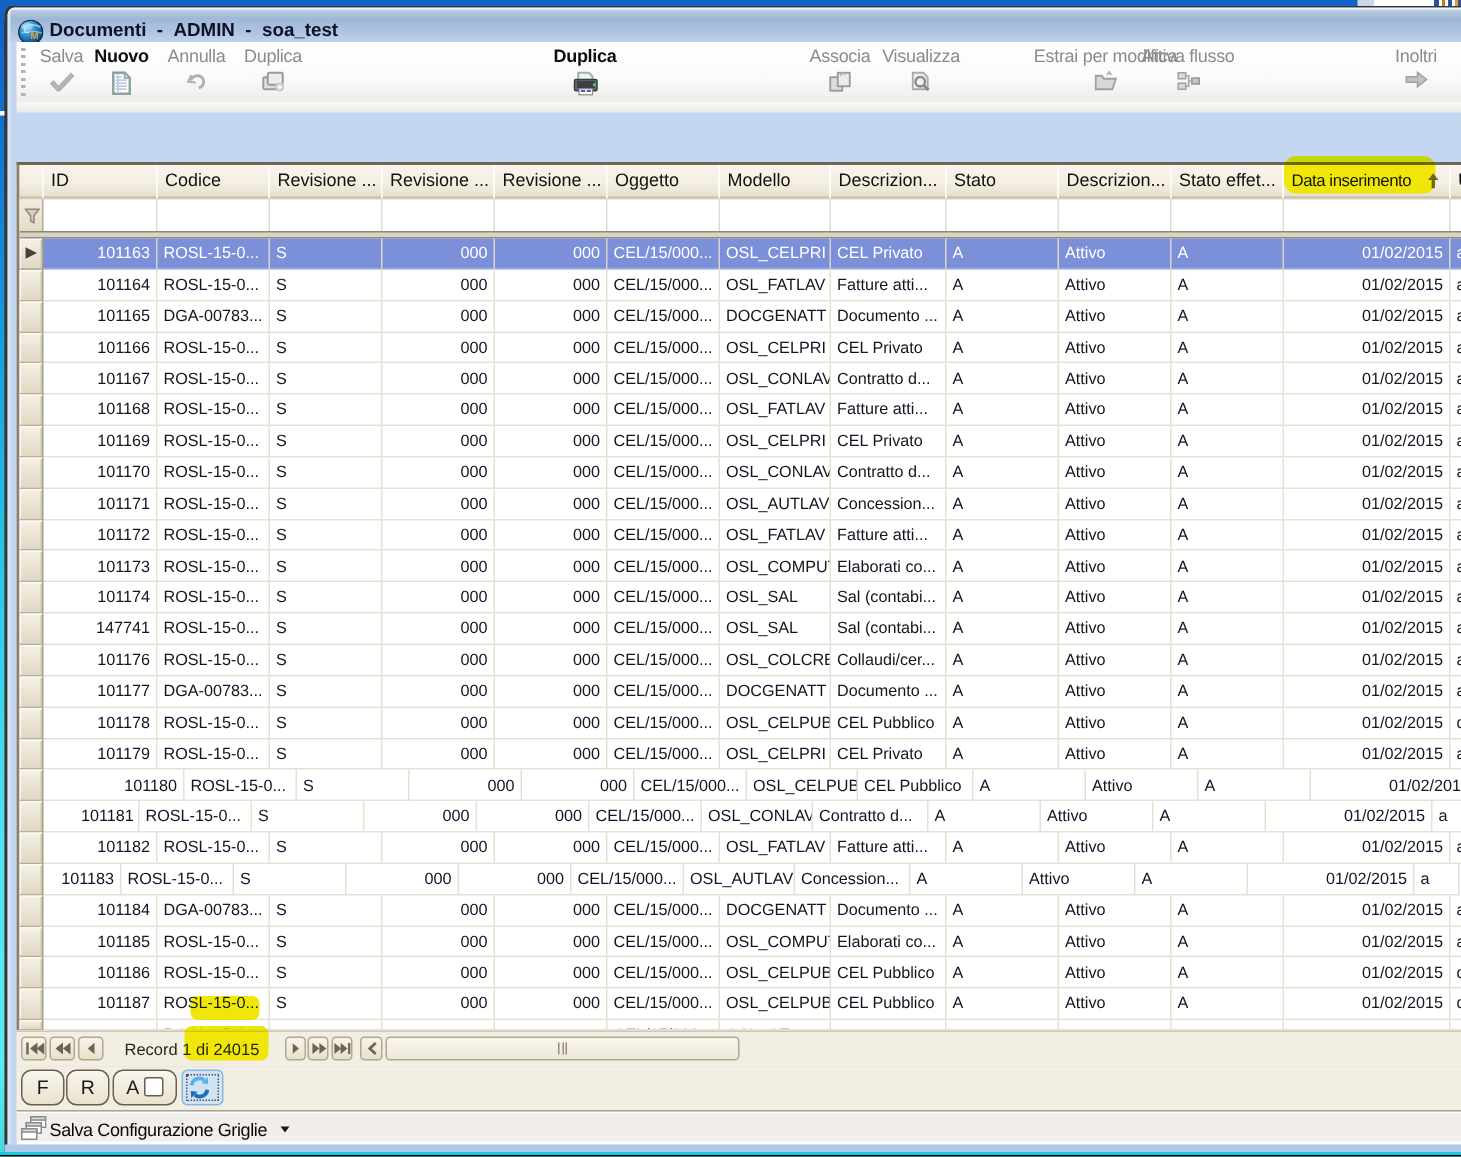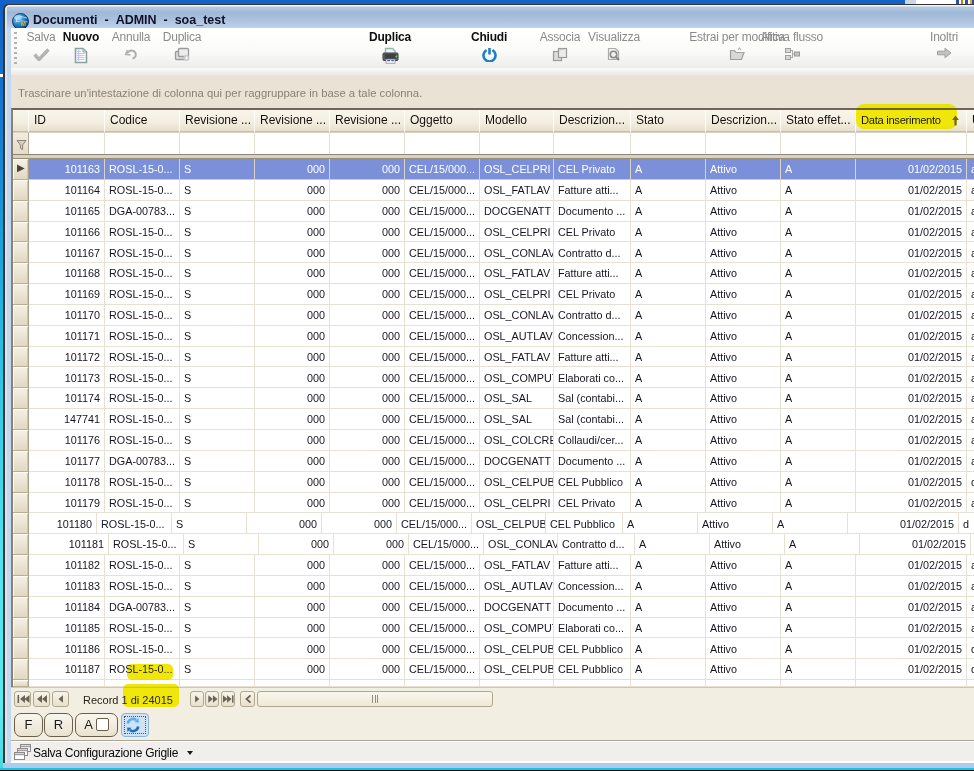--- a/index.html
+++ b/index.html
@@ -116,27 +116,20 @@
         <div class="lbl">Duplica</div>
         <svg width="17" height="17" viewBox="0 0 17 17">
           <path d="M3.5 6.5 v-5 h7 l2.5 2.5 v2.5" fill="#eef4f2" stroke="#9ab4ae" stroke-width="1.4"></path>
           <rect x="1" y="6" width="15" height="7.5" rx="1" fill="#6a6a72" stroke="#3c3c42" stroke-width="1"></rect>
           <rect x="2.6" y="7" width="11.8" height="5" fill="#3f3f46"></rect>
           <circle cx="14.2" cy="9.5" r="1" fill="#4fd44f"></circle>
           <rect x="4" y="12.2" width="9" height="4" fill="#fff" stroke="#8a8a8a" stroke-width="0.8"></rect>
           <path d="M5.2 13.6 h3 M9.3 13.6 h2.6" stroke="#3a6ab8" stroke-width="1.3"></path>
         </svg>
       </div>
-<div class="tbtn on" style="left:418px;width:120px;">
-        <div class="lbl">Chiudi</div>
-        <svg width="15" height="15" viewBox="0 0 15 15">
-          <path d="M4.6 3.2 A6 6 0 1 0 10.4 3.2" fill="none" stroke="#1e7fc8" stroke-width="2.6"></path>
-          <line x1="7.5" y1="1" x2="7.5" y2="7.5" stroke="#1e7fc8" stroke-width="2.6"></line>
-        </svg>
-      </div>
 <div class="tbtn" style="left:489px;width:120px;">
         <div class="lbl">Associa</div>
         <svg width="17" height="15" viewBox="0 0 17 15">
           <rect x="1.5" y="4.5" width="8" height="9" fill="#dcdcdc" stroke="#9a9a9a" stroke-width="1.2"></rect>
           <rect x="6.5" y="1.5" width="8" height="9" fill="#ececec" stroke="#9a9a9a" stroke-width="1.2"></rect>
           <path d="M8 3.5 l2 -2 l1.5 1.5" fill="none" stroke="#b0b0b0" stroke-width="1"></path>
         </svg>
       </div>
 <div class="tbtn" style="left:543px;width:120px;">
         <div class="lbl">Visualizza</div>
@@ -163,23 +156,20 @@
         </svg>
       </div>
 <div class="tbtn" style="left:873px;width:120px;">
         <div class="lbl">Inoltri</div>
         <svg width="16" height="12" viewBox="0 0 16 12">
           <path d="M1.5 4.2 h7.5 v-3 L15 6 L9 10.8 v-3 H1.5 z" fill="#c2c2c2" stroke="#a0a0a0" stroke-width="1"></path>
         </svg>
       </div>
     </div>
     <div id="toolbar2"></div>
-    <div id="dragband">
-      <span>Trascinare un'intestazione di colonna qui per raggruppare in base a tale colonna.</span>
-    </div>
     <div id="grid">
       <div class="hrow">
 <div class="hcell" style="width:16px;"></div>
 <div class="hcell" style="width:76px;">ID</div>
 <div class="hcell" style="width:75px;">Codice</div>
 <div class="hcell" style="width:75px;">Revisione ...</div>
 <div class="hcell" style="width:75px;">Revisione ...</div>
 <div class="hcell" style="width:75px;">Revisione ...</div>
 <div class="hcell" style="width:75px;">Oggetto</div>
 <div class="hcell" style="width:74px;">Modello</div>
@@ -480,37 +470,37 @@
 <div class="dcell" style="width:74px;">OSL_CELPRI</div>
 <div class="dcell" style="width:77px;">CEL Privato</div>
 <div class="dcell" style="width:75px;">A</div>
 <div class="dcell" style="width:75px;">Attivo</div>
 <div class="dcell" style="width:75px;">A</div>
 <div class="dcell num" style="width:111px;">01/02/2015</div>
 <div class="dcell" style="width:30px;">a</div>
 </div>
 <div class="drow">
 <div class="selcell dcell" style="width:16px;position:relative;"></div>
-<div class="dcell num" style="width:68px;">101180</div>
+<div class="dcell num" style="width:94px;">101180</div>
 <div class="dcell" style="width:75px;">ROSL-15-0...</div>
 <div class="dcell" style="width:75px;">S</div>
 <div class="dcell num" style="width:75px;">000</div>
 <div class="dcell num" style="width:75px;">000</div>
 <div class="dcell" style="width:75px;">CEL/15/000...</div>
 <div class="dcell" style="width:74px;">OSL_CELPUB</div>
 <div class="dcell" style="width:77px;">CEL Pubblico</div>
 <div class="dcell" style="width:75px;">A</div>
 <div class="dcell" style="width:75px;">Attivo</div>
 <div class="dcell" style="width:75px;">A</div>
 <div class="dcell num" style="width:111px;">01/02/2015</div>
 <div class="dcell" style="width:30px;">d</div>
 </div>
 <div class="drow">
 <div class="selcell dcell" style="width:16px;position:relative;"></div>
-<div class="dcell num" style="width:80px;padding-left:25px;">101181</div>
+<div class="dcell num" style="width:64px;padding-left:25px;">101181</div>
 <div class="dcell" style="width:75px;">ROSL-15-0...</div>
 <div class="dcell" style="width:75px;">S</div>
 <div class="dcell num" style="width:75px;">000</div>
 <div class="dcell num" style="width:75px;">000</div>
 <div class="dcell" style="width:75px;">CEL/15/000...</div>
 <div class="dcell" style="width:74px;">OSL_CONLAV</div>
 <div class="dcell" style="width:77px;">Contratto d...</div>
 <div class="dcell" style="width:75px;">A</div>
 <div class="dcell" style="width:75px;">Attivo</div>
 <div class="dcell" style="width:75px;">A</div>
@@ -528,21 +518,21 @@
 <div class="dcell" style="width:74px;">OSL_FATLAV</div>
 <div class="dcell" style="width:77px;">Fatture atti...</div>
 <div class="dcell" style="width:75px;">A</div>
 <div class="dcell" style="width:75px;">Attivo</div>
 <div class="dcell" style="width:75px;">A</div>
 <div class="dcell num" style="width:111px;">01/02/2015</div>
 <div class="dcell" style="width:30px;">a</div>
 </div>
 <div class="drow">
 <div class="selcell dcell" style="width:16px;position:relative;"></div>
-<div class="dcell num" style="width:76px;">101183</div>
+<div class="dcell num" style="width:52px;">101183</div>
 <div class="dcell" style="width:75px;">ROSL-15-0...</div>
 <div class="dcell" style="width:75px;">S</div>
 <div class="dcell num" style="width:75px;">000</div>
 <div class="dcell num" style="width:75px;">000</div>
 <div class="dcell" style="width:75px;">CEL/15/000...</div>
 <div class="dcell" style="width:74px;">OSL_AUTLAV</div>
 <div class="dcell" style="width:77px;">Concession...</div>
 <div class="dcell" style="width:75px;">A</div>
 <div class="dcell" style="width:75px;">Attivo</div>
 <div class="dcell" style="width:75px;">A</div>

